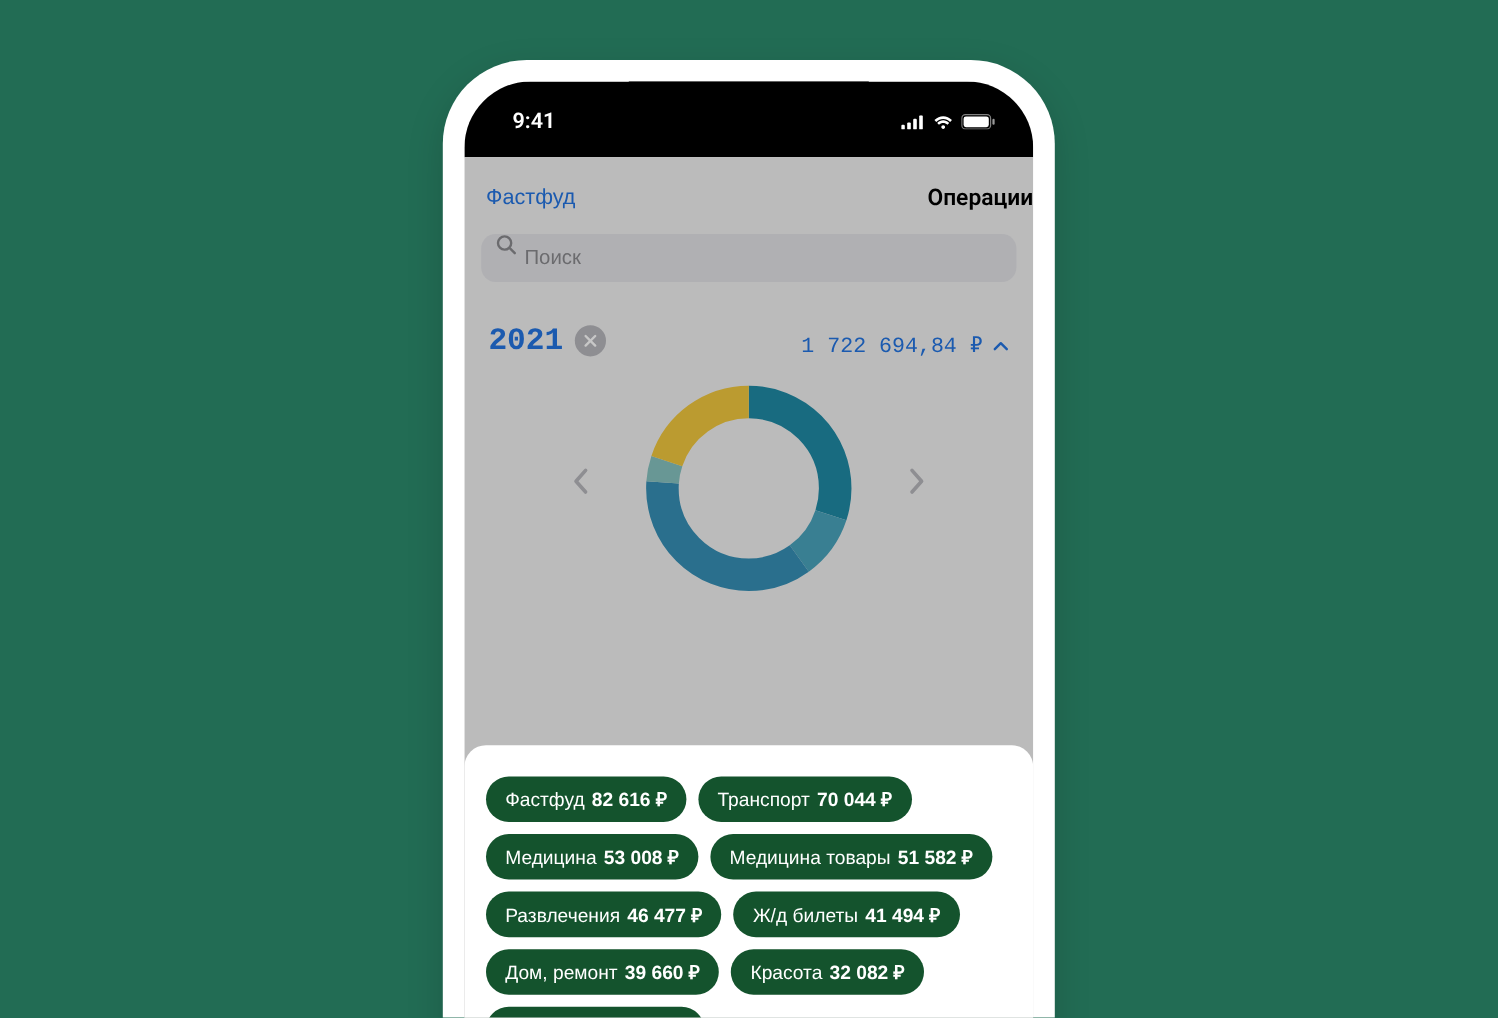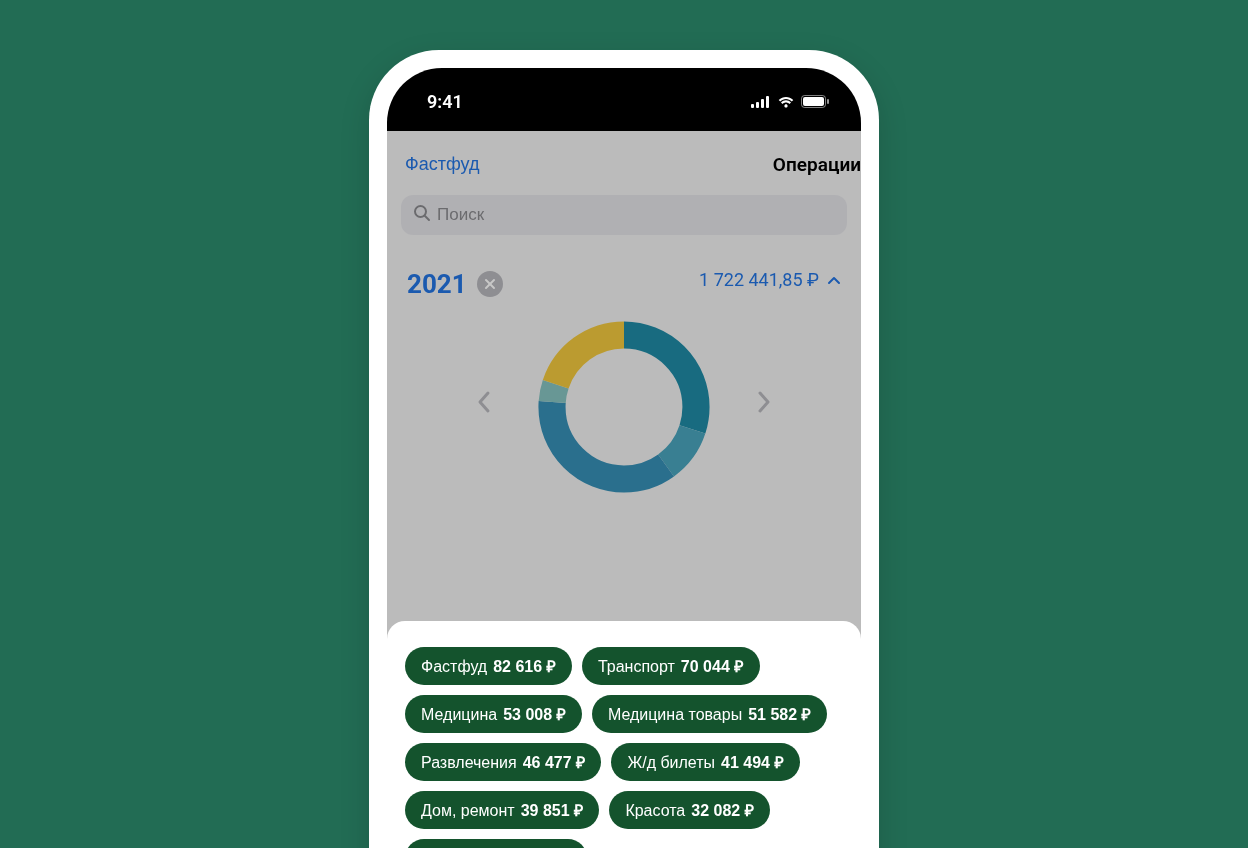--- a/index.html
+++ b/index.html
@@ -84,43 +84,43 @@
       position: absolute;
       left: 0; right: 0;
       text-align: right;
       font-size: 19px;
       font-weight: 600;
       color: #000;
     }
     .search-wrap { padding: 8px 14px 6px 14px; }
     .search-field {
       display: flex;
-      align-items: center;
       background: #e2e2e6;
       border-radius: 12px;
       height: 40px;
       padding: 0 12px;
       color: #7a7a7f;
       gap: 6px;
     }
     .search-field input {
       background: transparent;
       border: none;
       outline: none;
       font-size: 17px;
       flex: 1;
       color: #3a3a3c;
     }
     .search-field input::placeholder { color: #8a8a8e; }
 
     .summary-row {
       display: flex;
-      align-items: flex-start;
+      align-items: flex-end;
       padding: 28px 20px 8px 20px;
       justify-content: space-between;
+      font-family: Liberation Mono, monospace;
     }
     .year-block { display: flex; align-items: center; gap: 10px; }
     .year {
       font-size: 26px;
       font-weight: 700;
       color: #2374e1;
     }
     .clear-chip {
       width: 26px; height: 26px;
       border-radius: 50%;
@@ -235,21 +235,21 @@
           <div class="year-block">
             <span class="year">2021</span>
             <span class="clear-chip">
               <svg width="12" height="12" viewBox="0 0 12 12">
                   <line x1="2" y1="2" x2="10" y2="10" stroke="#fff" stroke-width="2" stroke-linecap="round"></line>
                   <line x1="10" y1="2" x2="2" y2="10" stroke="#fff" stroke-width="2" stroke-linecap="round"></line>
                 </svg>
             </span>
           </div>
           <div class="total-block">
-            <span class="total-amount">1 722 441,85 ₽</span>
+            <span class="total-amount">1 722 694,84 ₽</span>
             <span class="chevron">
               <svg width="14" height="10" viewBox="0 0 14 10">
                   <polyline points="2,8 7,3 12,8" fill="none" stroke="#2374e1" stroke-width="2" stroke-linecap="round" stroke-linejoin="round"></polyline>
                 </svg>
             </span>
           </div>
         </div>
 
         <div class="chart-row">
           <button class="nav-arrow">
@@ -296,21 +296,21 @@
             <button class="chip">
               <span class="label">Развлечения</span>
               <span class="amount">46 477 ₽</span>
             </button>
             <button class="chip">
               <span class="label">Ж/д билеты</span>
               <span class="amount">41 494 ₽</span>
             </button>
             <button class="chip">
               <span class="label">Дом, ремонт</span>
-              <span class="amount">39 851 ₽</span>
+              <span class="amount">39 660 ₽</span>
             </button>
             <button class="chip">
               <span class="label">Красота</span>
               <span class="amount">32 082 ₽</span>
             </button>
             <button class="chip">
               <span class="label">Рестораны</span>
               <span class="amount">24 615 ₽</span>
             </button>
           </div>

